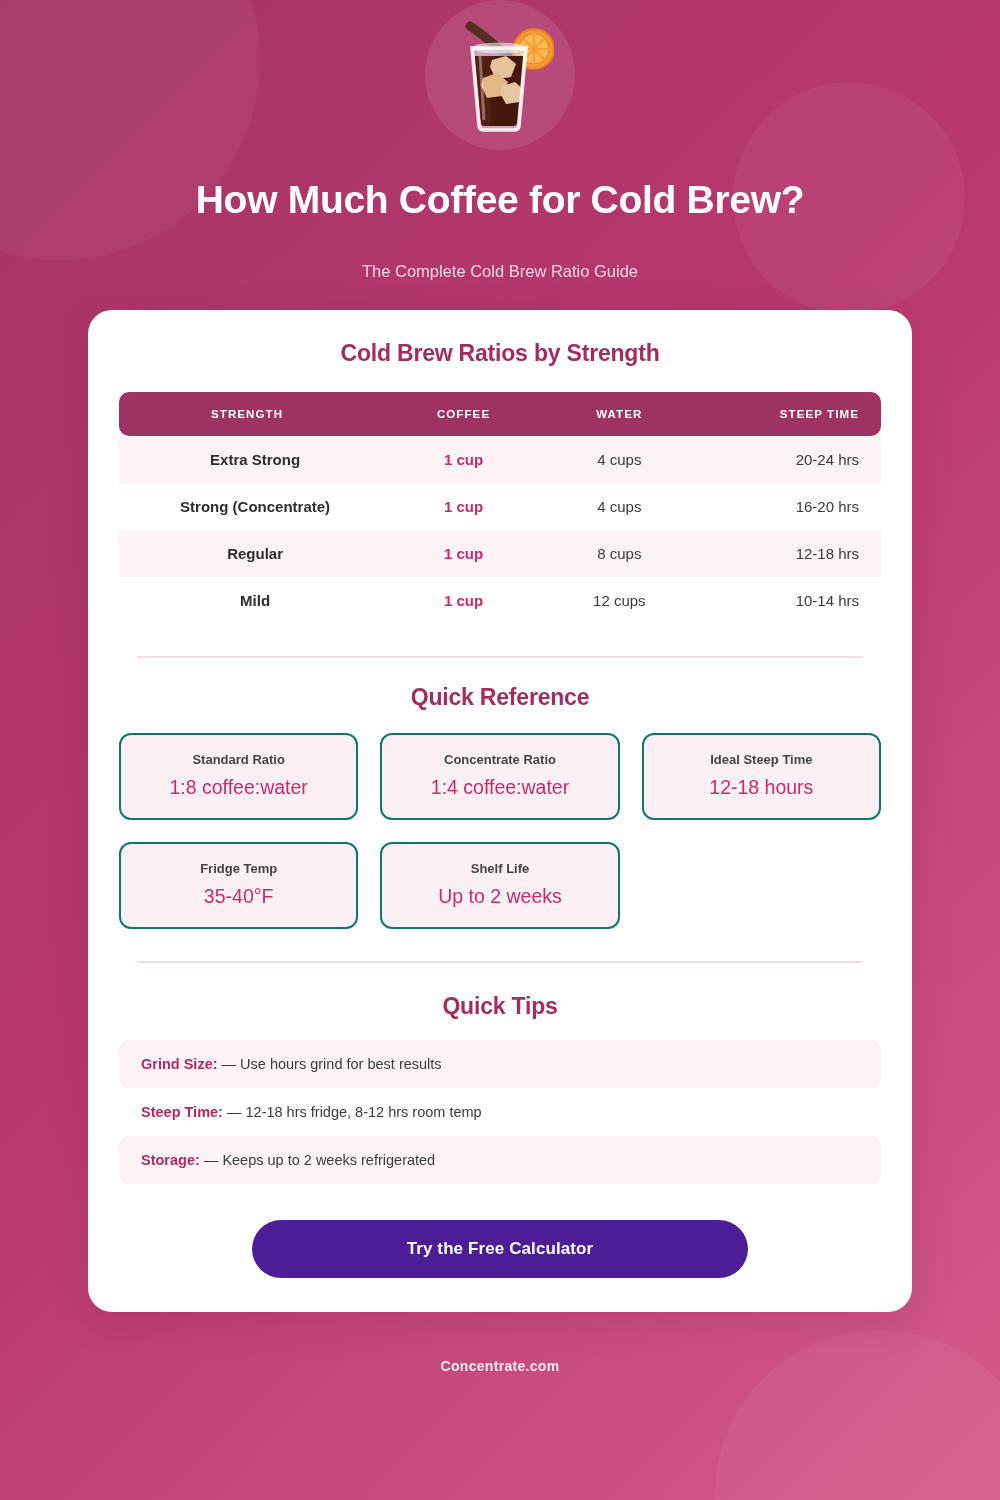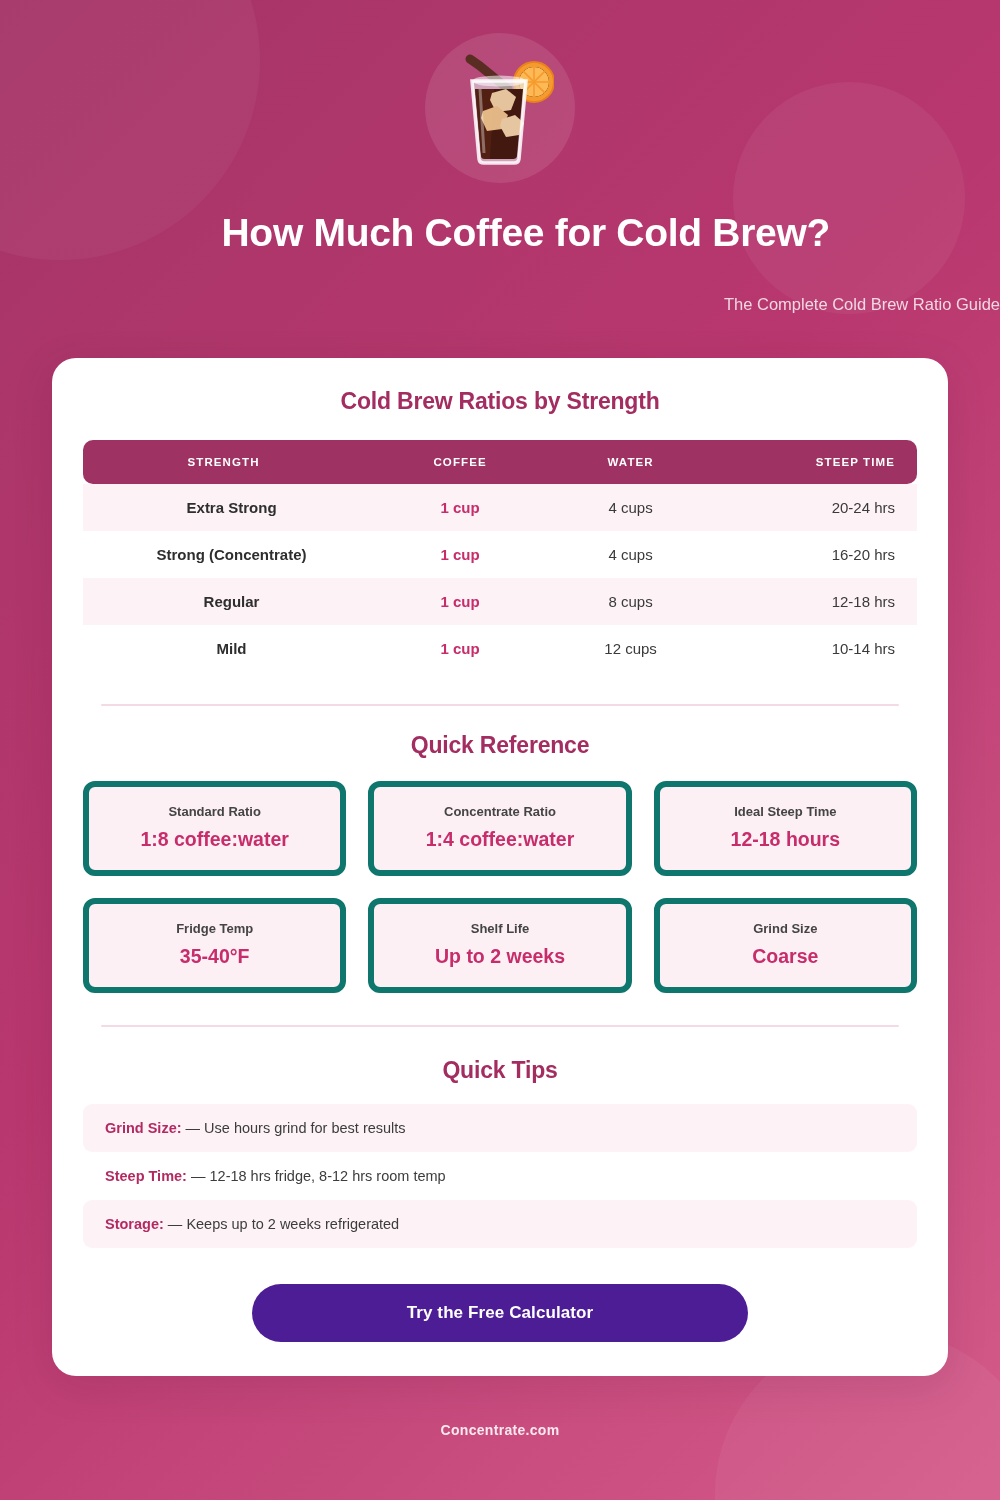--- a/index.html
+++ b/index.html
@@ -15,39 +15,39 @@
   
   .deco { position:absolute; border-radius:50%; pointer-events:none; }
   .deco-tl { width:400px; height:400px; left:-140px; top:-140px;
              background: rgba(255,255,255,0.045); }
   .deco-tr { width:232px; height:232px; left:733px; top:82px;
              background: rgba(255,255,255,0.055); }
   .deco-br { width:330px; height:330px; left:715px; top:1330px;
              background: rgba(255,255,255,0.05); }
 
   
-  .hero { position:relative; text-align:right; padding-top:33px; }
+  .hero { position:relative; text-align:center; }
   .hero-badge {
     width:150px; height:150px; border-radius:50%;
     background: rgba(255,255,255,0.10);
     margin:0 auto; display:flex; align-items:center; justify-content:center;
   }
   .hero-title {
     margin:26px auto 0; width:660px;
     font-size:39px; font-weight:bold; color:#ffffff; line-height:1.22;
     letter-spacing:-0.3px;
   }
   .hero-sub {
     margin-top:38px; font-size:16.5px; color:rgba(255,255,255,0.80);
     font-weight:400;
   }
 
   
   .card {
-    position:relative; margin:44px auto 0; width:896px;
+    position:relative; margin:29px auto 0; width:824px;
     background:#ffffff; border-radius:24px;
     padding:30px 31px 34px;
     box-shadow: 0 10px 40px rgba(80,15,45,0.13);
   }
 
   .section-title {
     text-align:center; color:#a32c60; font-weight:bold;
     font-size:23px; letter-spacing:-0.2px;
   }
 
@@ -72,25 +72,25 @@
   
   .divider { height:2px; background:#f3dae4; margin:32px 18px 0; border-radius:2px; }
 
   
   .qr-head { margin-top:26px; }
   .qr-grid {
     display:grid; grid-template-columns:repeat(3,1fr); gap:22px;
     margin-top:22px;
   }
   .qr-card {
-    background:#fdf0f5; border:6px solid #0f766e; border-radius:12px;
+    background:#fdf0f5; border:2px solid #0f766e; border-radius:12px;
     padding:17px 10px 19px; text-align:center;
   }
   .qr-label { font-size:13px; font-weight:bold; color:#444444; }
-  .qr-value { margin-top:9px; font-size:19.5px; font-weight:bold; color:#c72c6b; }
+  .qr-value { margin-top:9px; font-size:19.5px; font-weight:normal; color:#c72c6b; }
 
   
   .tips-head { margin-top:30px; }
   .tips { margin-top:20px; }
   .tip {
     padding:16px 22px; font-size:14.5px; color:#3c3c3c; border-radius:9px;
   }
   .tip:nth-child(odd) { background:#fdf2f6; }
   .tip b { color:#b32a63; font-weight:bold; }
 
@@ -213,24 +213,20 @@
       <div class="qr-value">12-18 hours</div>
     </div>
     <div class="qr-card">
       <div class="qr-label">Fridge Temp</div>
       <div class="qr-value">35-40°F</div>
     </div>
     <div class="qr-card">
       <div class="qr-label">Shelf Life</div>
       <div class="qr-value">Up to 2 weeks</div>
     </div>
-    <div class="qr-card">
-      <div class="qr-label">Grind Size</div>
-      <div class="qr-value">Coarse</div>
-    </div>
   </div>
 
   <div class="divider"></div>
 
   <h2 class="section-title tips-head">Quick Tips</h2>
 
   <div class="tips">
     <div class="tip">
       <b>Grind Size:</b>
       <span>— Use hours grind for best results</span>

